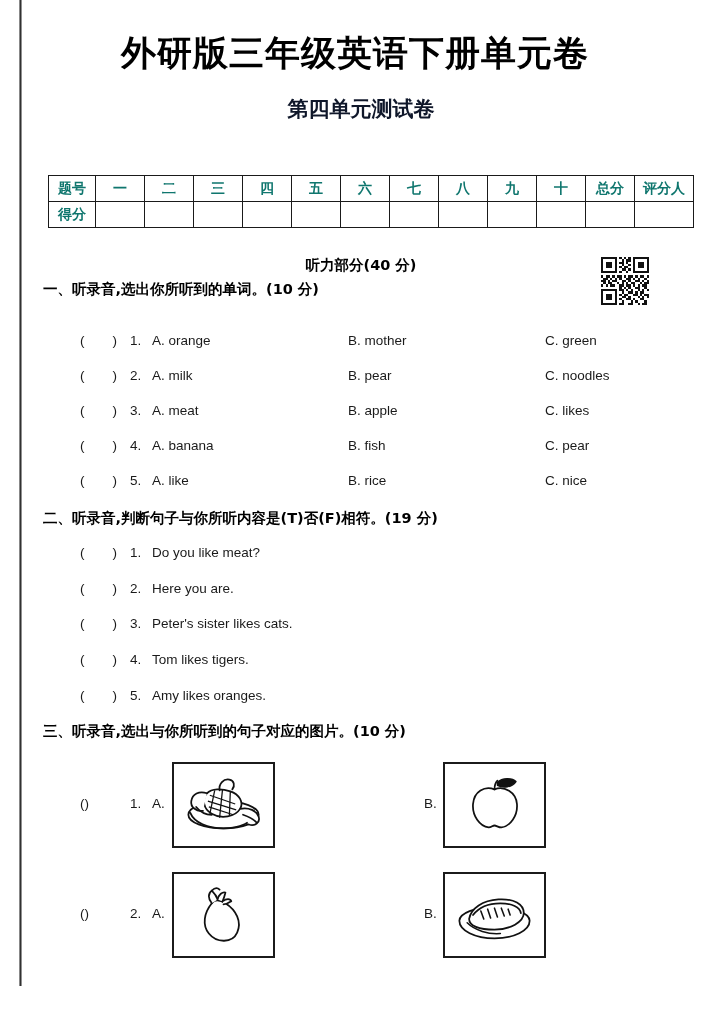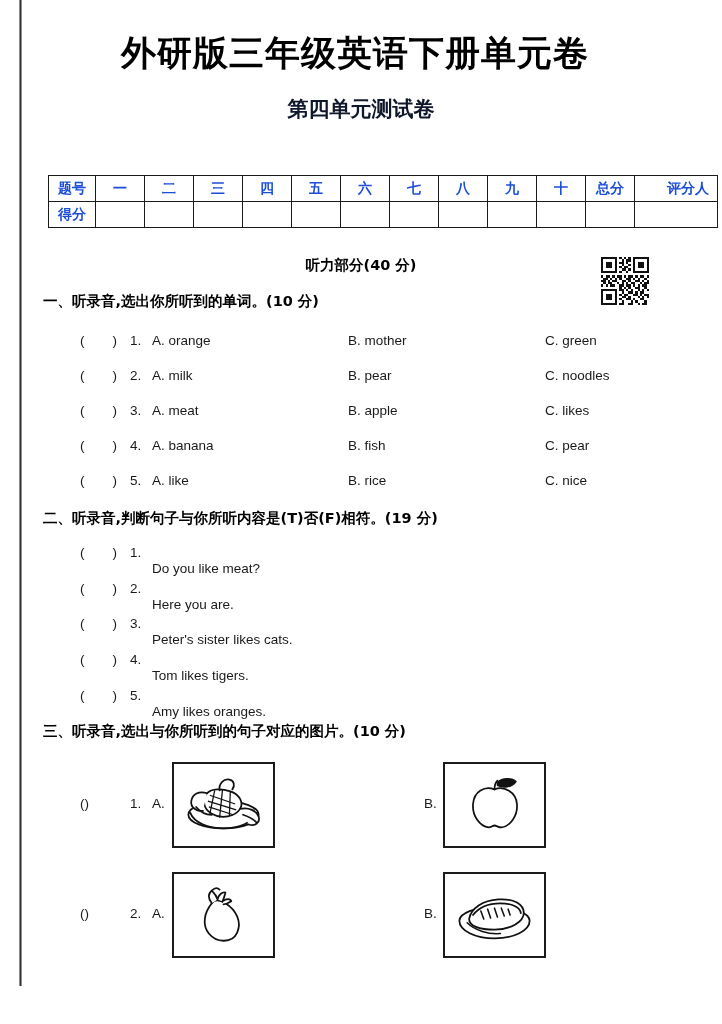--- a/index.html
+++ b/index.html
@@ -76,28 +76,28 @@
     table-layout: fixed;
   }
   .score-table td {
     border: 1px solid #1a1a1a;
     height: 25px;
     text-align: center;
     vertical-align: middle;
     font-family: "DejaVu Serif", serif;
     font-weight: bold;
     font-size: 14px;
-    color: #1d4ed8;
+    color: #0f766e;
     padding: 0;
     margin-top: 24px;
   }
   .score-table td.label-cell { width: 46px; }
   .score-table td.num-cell   { width: 48px; }
   .score-table td.total-cell { width: 48px; }
-  .score-table td.grader-cell{ width: 58px; padding-left: 24px; }
+  .score-table td.grader-cell{ width: 58px; }
 
   
   .part-heading {
     position: absolute;
     left: 0; top: 256px;
     width: 722px;
     text-align: center;
     font-family: "DejaVu Sans", sans-serif;
     font-weight: bold;
     font-size: 14.5px;
@@ -149,21 +149,21 @@
   .q-num {
     position: absolute;
     left: 50px; top: 0;
   }
   .opt-a { position: absolute; left: 72px; top: 0; white-space: nowrap; }
   .opt-b { position: absolute; left: 268px; top: 0; white-space: nowrap; }
   .opt-c { position: absolute; left: 465px; top: 0; white-space: nowrap; text-align: right; }
 
   .q-sentence {
     position: absolute;
-    left: 72px; top: 16px;
+    left: 72px; top: 0;
     white-space: nowrap;
   }
 
   
   .pic-row {
     position: absolute;
     left: 80px;
     width: 600px;
   }
   .pic-row .pic-bracket {
@@ -366,21 +366,21 @@
           <rect x="15" y="19" width="1" height="1"></rect>
         <rect x="19" y="19" width="1" height="1"></rect>
         <rect x="8" y="20" width="2" height="1"></rect>
           <rect x="12" y="20" width="2" height="1"></rect>
           <rect x="16" y="20" width="1" height="1"></rect>
         <rect x="18" y="20" width="2" height="1"></rect>
       </g>
     </svg>
   </div>
 
-  <div class="section-heading" style="top:292px;text-align:center;">一、听录音,选出你所听到的单词。(10 分)</div>
+  <div class="section-heading" style="top:280px;text-align:center;">一、听录音,选出你所听到的单词。(10 分)</div>
 
   <div class="q-row" style="top:333px;">
     <span class="q-bracket"><span class="paren-open">(</span><span class="paren-gap"></span><span class="paren-close">)</span></span>
     <span class="q-num">1.</span>
     <span class="opt-a">A. orange</span>
     <span class="opt-b">B. mother</span>
     <span class="opt-c">C. green</span>
   </div>
 
   <div class="q-row" style="top:368px;">

